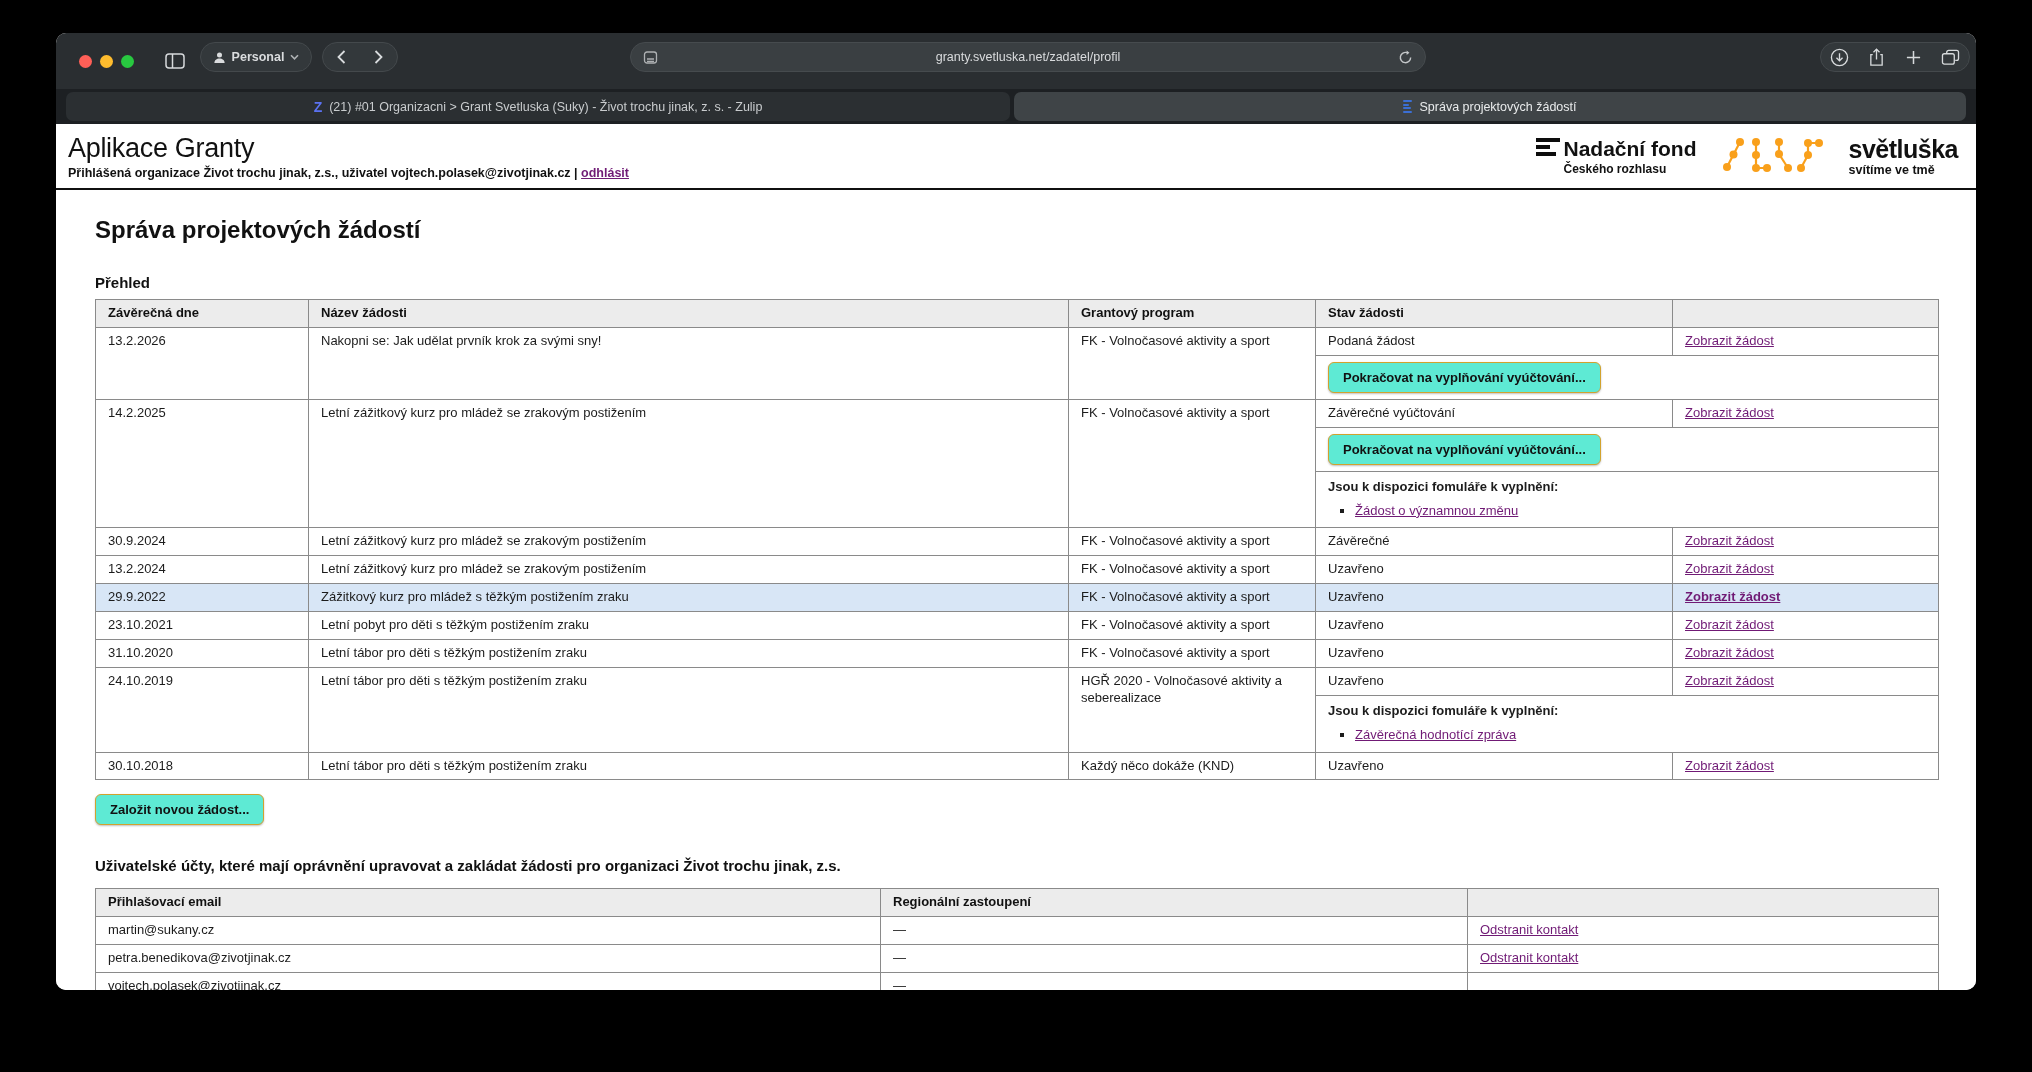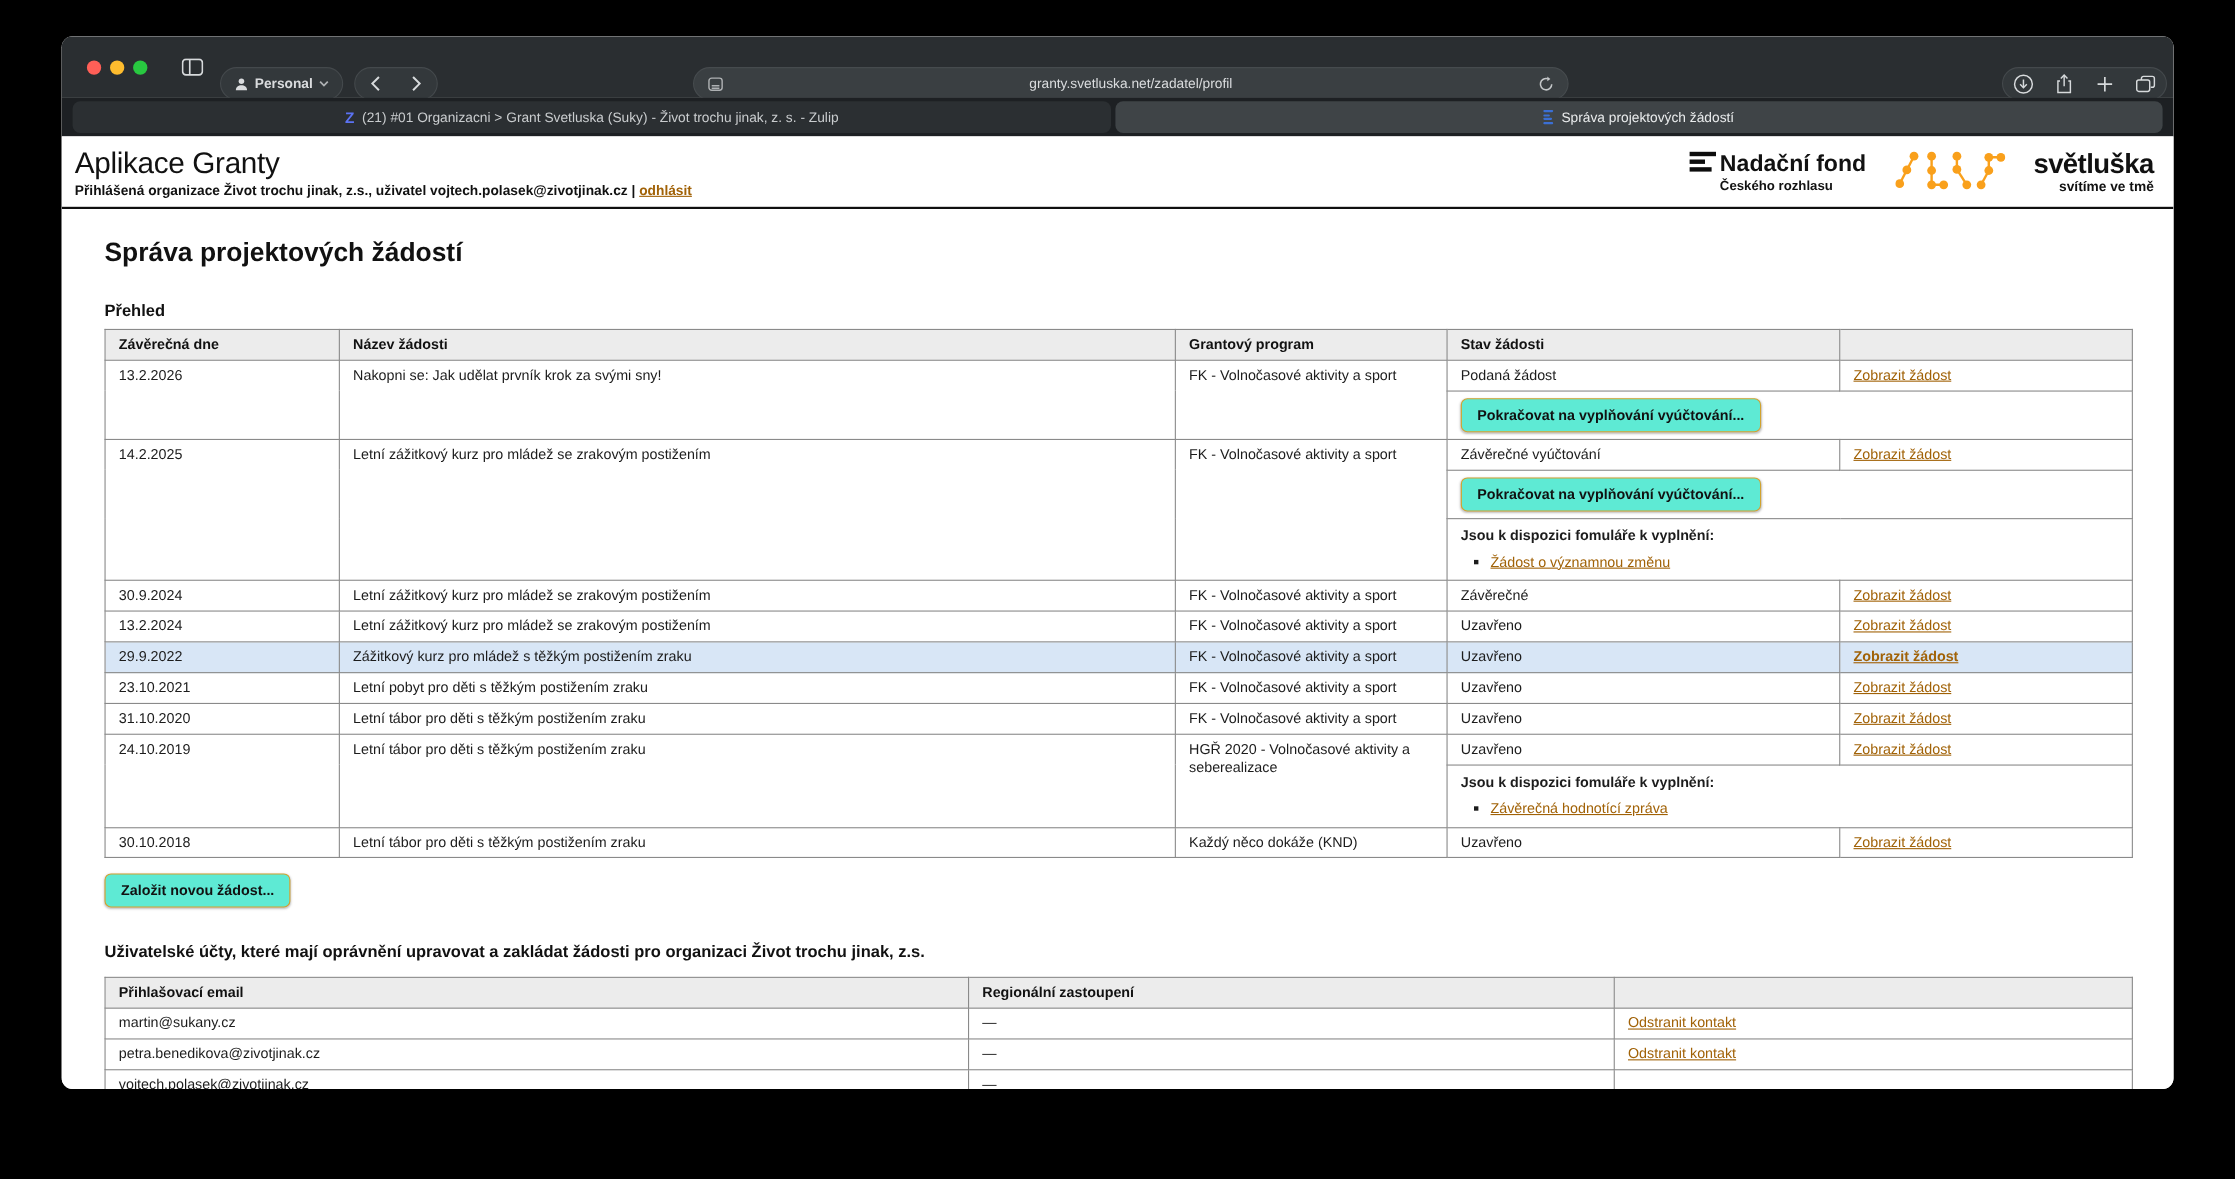--- a/index.html
+++ b/index.html
@@ -10,21 +10,21 @@
   .window { position:absolute; left:56px; top:33px; width:1920px; height:957px;
             border-radius:10px; overflow:hidden; background:#fff; box-shadow:0 18px 50px rgba(0,0,0,.8); }
 
   
   .toolbar { position:relative; height:56px; background:#2a2e31; }
   .traffic { position:absolute; left:23px; top:22px; display:flex; gap:8px; }
   .tl { width:13px; height:13px; border-radius:50%; }
   .tl.red{background:#ff5f57;} .tl.yellow{background:#febc2e;} .tl.green{background:#28c840;}
   .tbtn { position:absolute; top:13px; height:30px; display:flex; align-items:center; justify-content:center;
           color:#d7dadc; background:transparent; border:none; }
-  .pill { position:absolute; top:28px; height:30px; border-radius:15px; background:#33383b;
+  .pill { position:absolute; top:9px; height:30px; border-radius:15px; background:#33383b;
           border:1px solid #44494c; display:flex; align-items:center; justify-content:center; color:#dadcde; }
   .profile-pill { left:144px; width:112px; gap:6px; font-size:12.5px; font-weight:700; }
   .nav-pill { left:266px; width:76px; gap:0; background:#33383b; }
   .nav-pill .half { width:38px; display:flex; align-items:center; justify-content:center; }
   .urlbar { left:574px; width:796px; background:#3a3f42; border:1px solid #464b4e; font-size:12.5px; }
   .urlbar .page-ic { position:absolute; left:12px; top:7px; }
   .urlbar .reload-ic { position:absolute; right:12px; top:7px; }
   .right-pill { left:1764px; width:150px; gap:0; background:#33383b; }
   .right-pill .ric { width:37px; display:flex; align-items:center; justify-content:center; }
   svg.ic { display:block; }
@@ -46,31 +46,31 @@
   .app-header h1 { font-size:27px; font-weight:400; letter-spacing:-0.3px; }
   .app-header .sub { font-size:12.5px; font-weight:700; margin-top:2px; }
   .logos { display:flex; align-items:center; gap:26px; padding-right:4px; }
   .nf { display:flex; align-items:flex-start; gap:4px; }
   .nf-bars { display:flex; flex-direction:column; gap:3px; }
   .nf-bars i { display:block; height:4px; background:#0d0d0d; }
   .nf-bars i:nth-child(1){width:24px;} .nf-bars i:nth-child(2){width:14px;} .nf-bars i:nth-child(3){width:20px;}
   .nf-text .t1 { font-size:21px; font-weight:700; line-height:1; }
   .nf-text .t2 { font-size:12px; font-weight:700; margin-top:3px; }
   .sv-text .t1 { font-size:25px; font-weight:700; line-height:1; letter-spacing:-0.5px; }
-  .sv-text .t2 { font-size:12.5px; font-weight:700; margin-top:1px;text-align:right; }
+  .sv-text .t2 { font-size:12.5px; font-weight:700; margin-top:1px; }
 
   main { padding:26px 0 0 39px; }
   .h-page { font-size:24px; font-weight:700; margin-bottom:30px; }
   .h-section { font-size:15px; font-weight:700; margin-bottom:8px; }
 
   table { border-collapse:collapse; table-layout:fixed; width:1843px; font-size:13px; }
   th, td { border:1px solid #8a8a8a; padding:5px 12px; vertical-align:top; text-align:left; line-height:1.3; }
   th { background:#ececec; font-weight:700; height:26px; }
   td { color:#1c1c1c; }
-  a.lnk { color:#a16207; text-decoration:underline; }
+  a.lnk { color:#701a75; text-decoration:underline; }
   a.lnk.bold { font-weight:700; }
   tr.hl td { background:#d8e6f6; }
   .c-action { padding:6px 12px; }
   .forms-label { font-weight:700; margin:2px 0 7px; }
   ul.forms { list-style:square; margin:0 0 3px 27px; }
   ul.forms li { margin-bottom:2px; }
 
   .btn-orange { background:#5eead4; border:1px solid #d2a22e; border-radius:6px; font-weight:700;
                 font-size:13px; color:#111; padding:7px 14px; font-family:inherit;
                 box-shadow:0 1px 2px rgba(0,0,0,.25); cursor:pointer; }

